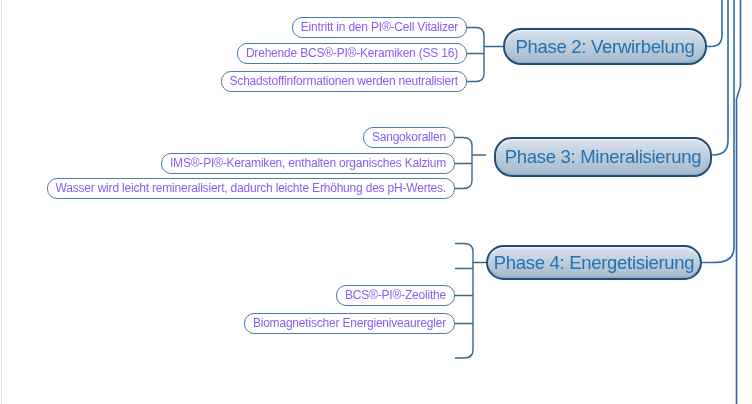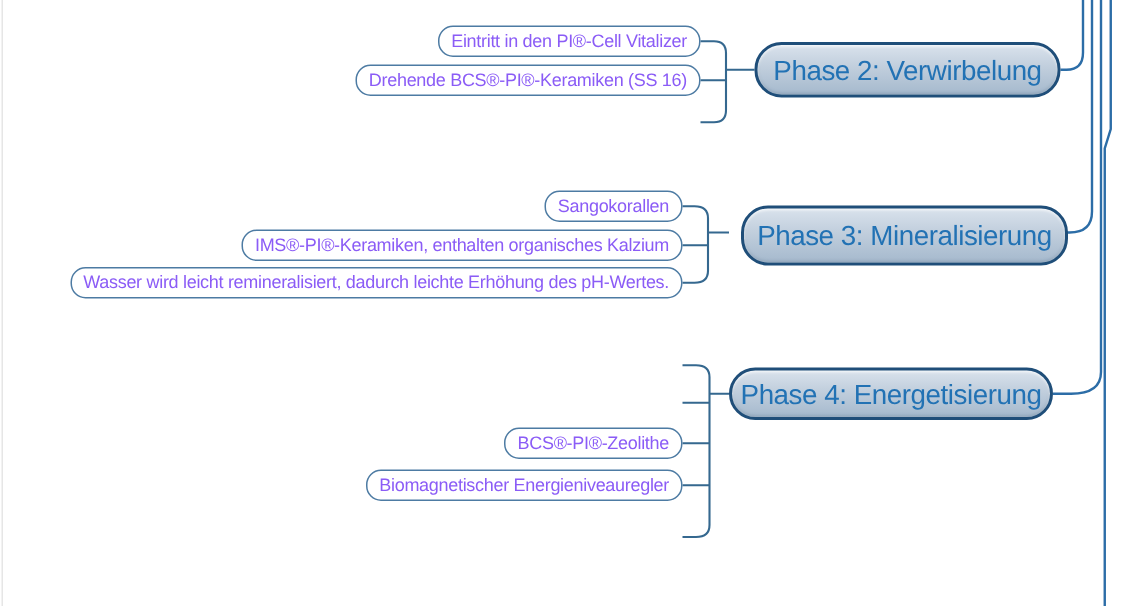--- a/index.html
+++ b/index.html
@@ -100,20 +100,21 @@
     <path d="M455,243.5 H464 Q473,243.5 473,251.5 V350 Q473,358 464,358 H455 M455,268.5 H473 M455,295.5 H473 M455,323.5 H473 M473,262.5 H486" fill="none" stroke="#35688f" stroke-width="1.4"></path>
 
     <path d="M707,46.5 H711 Q722,46.5 722,35 V0" fill="none" stroke="#2c6da7" stroke-width="1.6"></path>
     <path d="M704,155 H713 Q728,155 728,141 V0" fill="none" stroke="#2c6da7" stroke-width="1.6"></path>
     <path d="M702,262.5 H714 Q734,262.5 734,248 V0" fill="none" stroke="#2c6da7" stroke-width="1.6"></path>
     <path d="M740.5,0 V86 L736.5,99 V404" fill="none" stroke="#2c6da7" stroke-width="1.6"></path>
   </svg>
 
   <div class="item g2 i0">Eintritt in den PI®-Cell Vitalizer</div>
   <div class="item g2 i1">Drehende BCS®-PI®-Keramiken (SS 16)</div>
+  <div class="item g2 i2">Schadstoffinformationen werden neutralisiert</div>
   <div class="phase p2">Phase 2: Verwirbelung</div>
 
   <div class="item g3 i0">Sangokorallen</div>
   <div class="item g3 i2">Wasser wird leicht remineralisiert, dadurch leichte Erhöhung des pH-Wertes.</div>
   <div class="item g3 i1">IMS®-PI®-Keramiken, enthalten organisches Kalzium</div>
   <div class="phase p3">Phase 3: Mineralisierung</div>
 
   <div class="item g4 i3">Biomagnetischer Energieniveauregler</div>
   <div class="item g4 i2">BCS®-PI®-Zeolithe</div>
   <div class="phase p4">Phase 4: Energetisierung</div>

